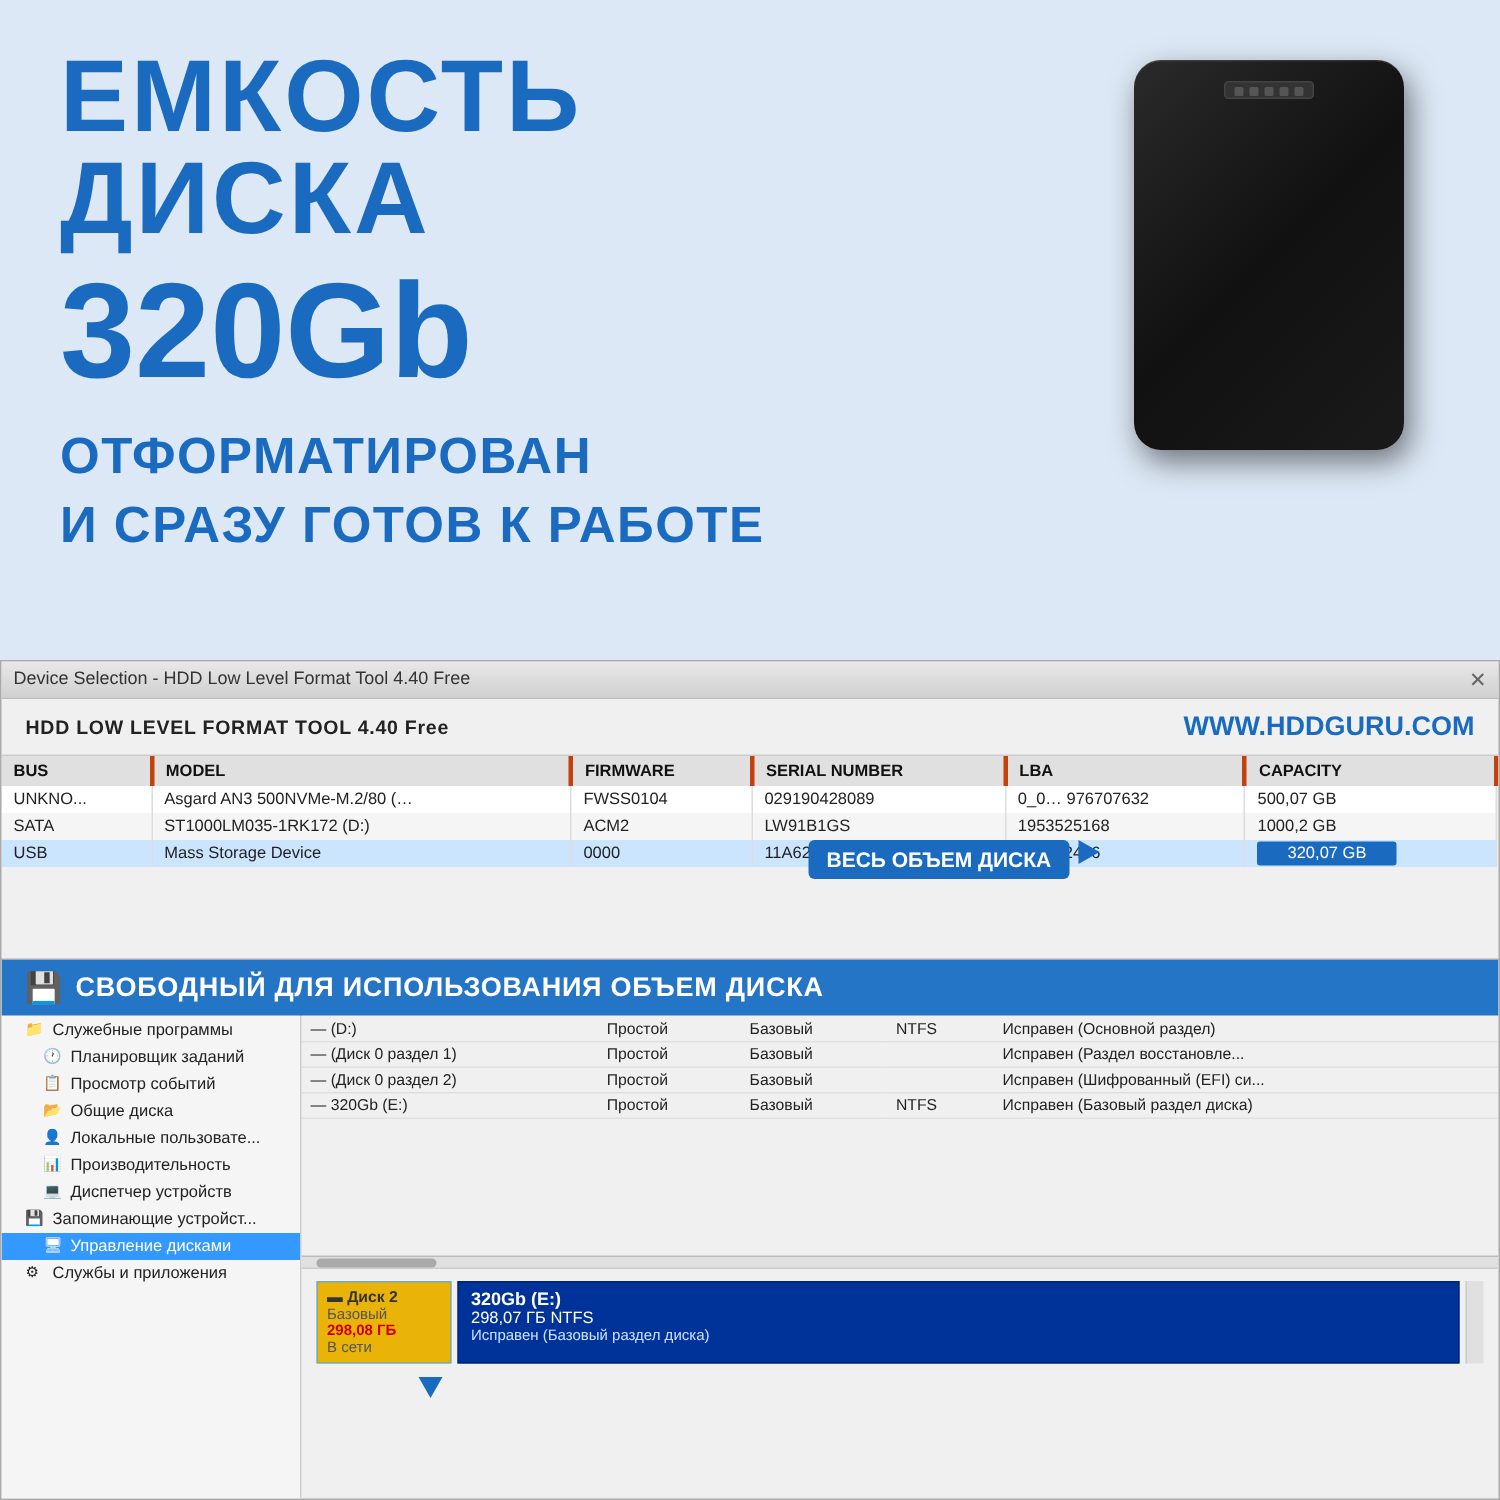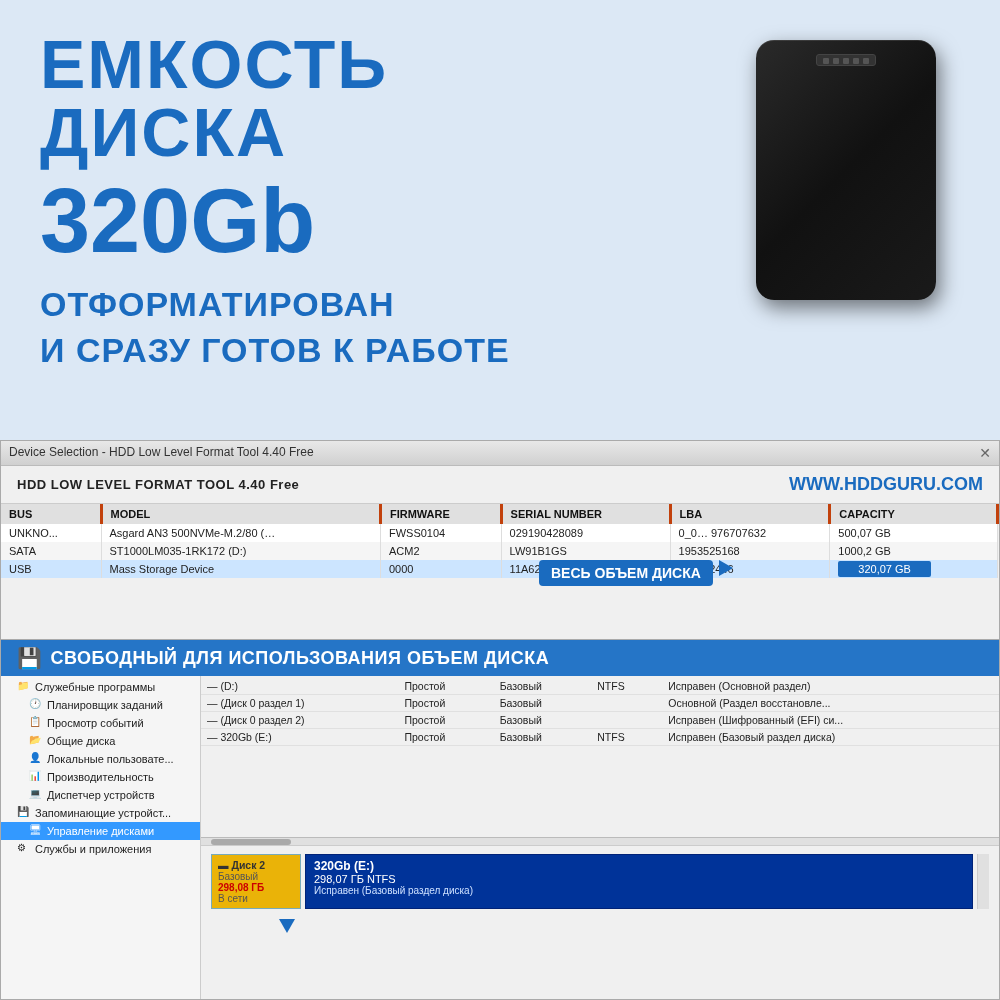--- a/index.html
+++ b/index.html
@@ -513,21 +513,21 @@
             <td>Простой</td>
             <td>Базовый</td>
             <td>NTFS</td>
             <td>Исправен (Основной раздел)</td>
           </tr>
           <tr>
             <td>— (Диск 0 раздел 1)</td>
             <td>Простой</td>
             <td>Базовый</td>
             <td></td>
-            <td>Основной (Раздел восстановле...</td>
+            <td>Исправен (Раздел восстановле...</td>
           </tr>
           <tr>
             <td>— (Диск 0 раздел 2)</td>
             <td>Простой</td>
             <td>Базовый</td>
             <td></td>
             <td>Исправен (Шифрованный (EFI) си...</td>
           </tr>
           <tr>
             <td>— 320Gb (E:)</td>

